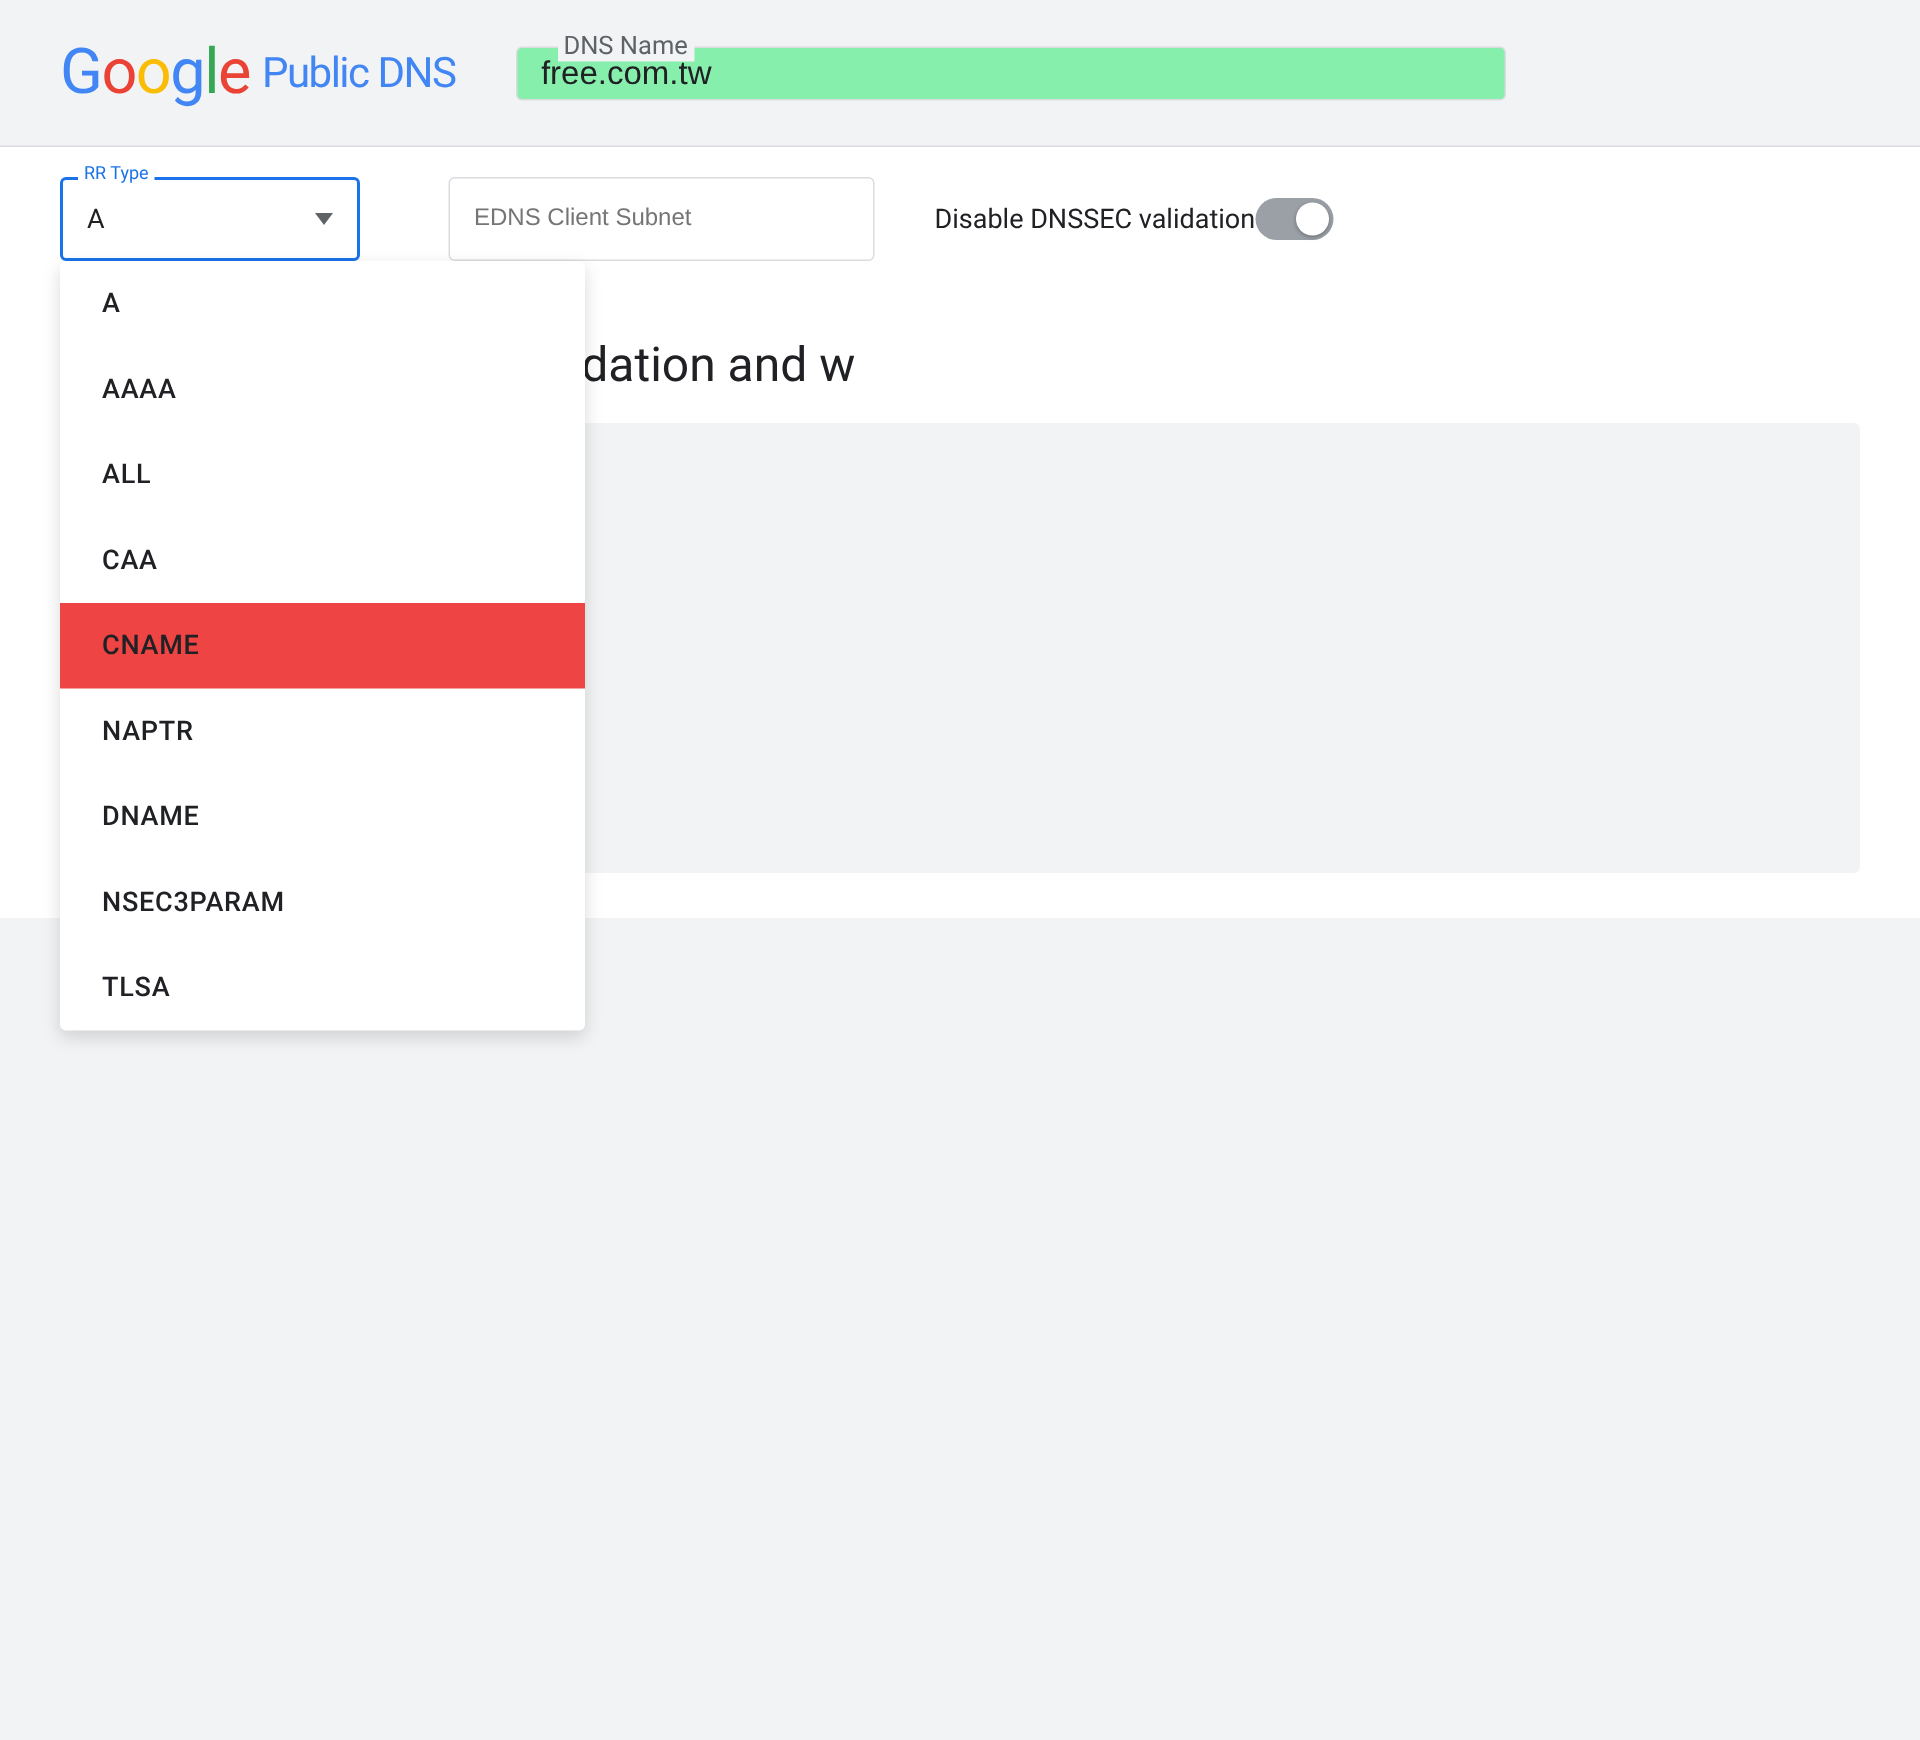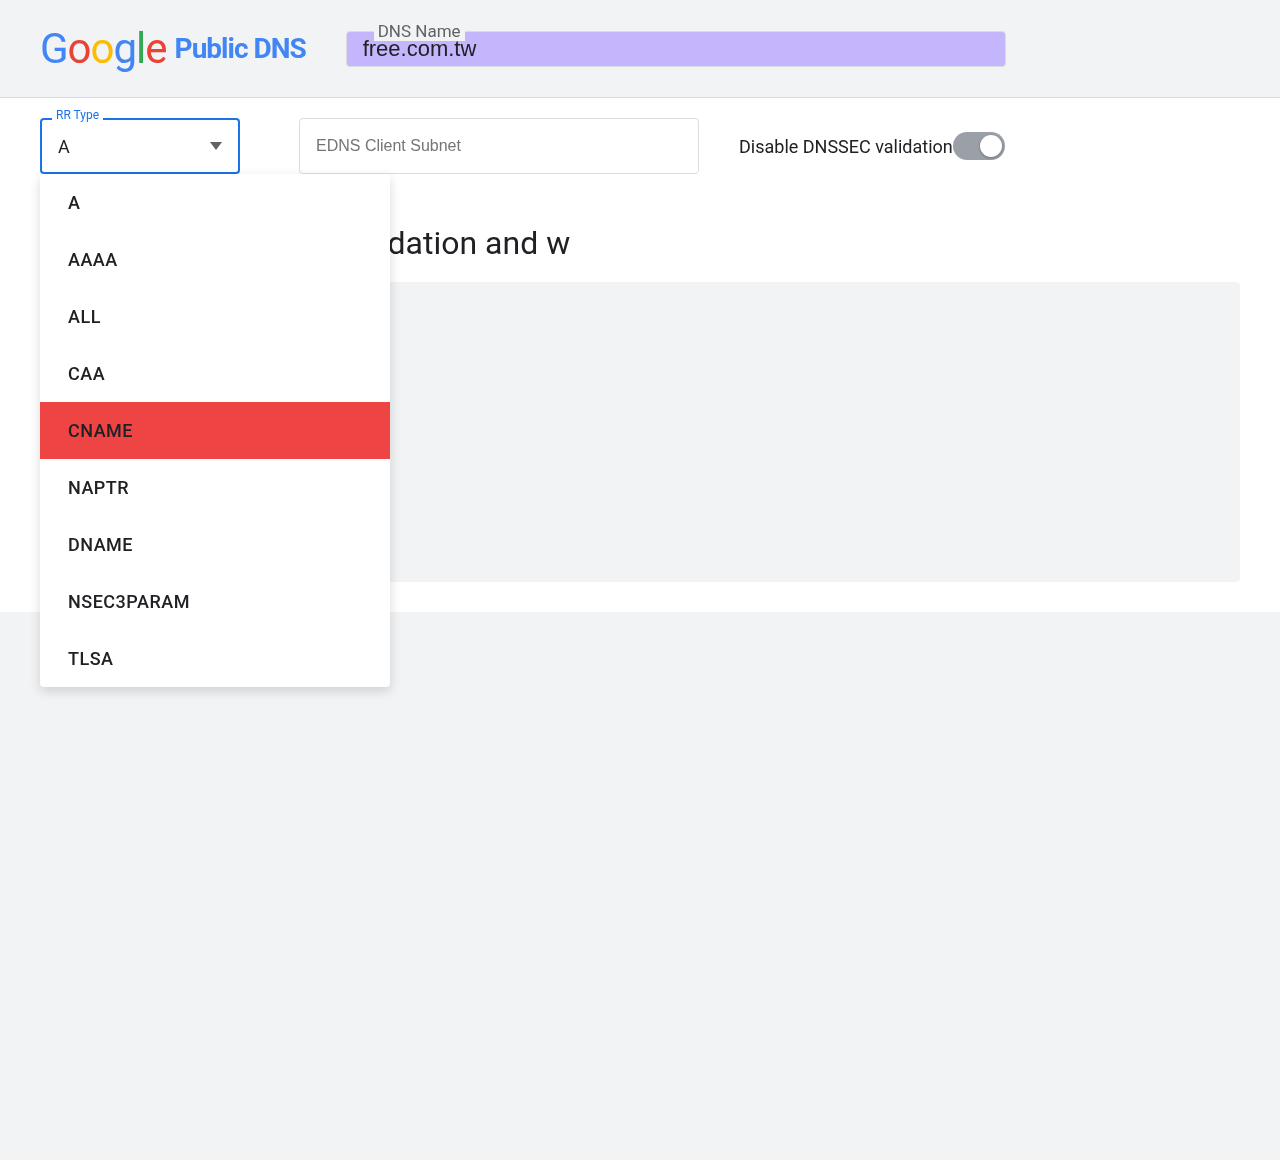--- a/index.html
+++ b/index.html
@@ -34,21 +34,21 @@
     }
 
     .g-blue { color: #4285F4; }
     .g-red { color: #EA4335; }
     .g-yellow { color: #FBBC05; }
     .g-green { color: #34A853; }
 
     .public-dns-label {
       font-size: 28px;
       color: #4285F4;
-      font-weight: 700;
+      font-weight: 400;
       margin-left: 8px;
     }
 
     .dns-name-field {
       flex: 1;
       position: relative;
       max-width: 660px;
     }
 
     .dns-name-field label {
@@ -60,21 +60,21 @@
       font-size: 17px;
       color: #5f6368;
     }
 
     .dns-name-field input {
       width: 100%;
       padding: 4px 16px;
       font-size: 22px;
       border: 1px solid #dadce0;
       border-radius: 4px;
-      background: #c4b5fd;
+      background: #86efac;
       outline: none;
       color: #202124;
     }
 
     
     .divider {
       height: 1px;
       background: #dadce0;
       margin: 0;
     }
@@ -123,21 +123,21 @@
     .dropdown-arrow {
       width: 0;
       height: 0;
       border-left: 6px solid transparent;
       border-right: 6px solid transparent;
       border-top: 8px solid #5f6368;
     }
 
     .edns-field {
       position: relative;
-      width: 400px;
+      width: 284px;
     }
 
     .edns-field input {
       width: 100%;
       height: 56px;
       border: 1px solid #dadce0;
       border-radius: 4px;
       padding: 0 16px;
       font-size: 16px;
       color: #80868b;

